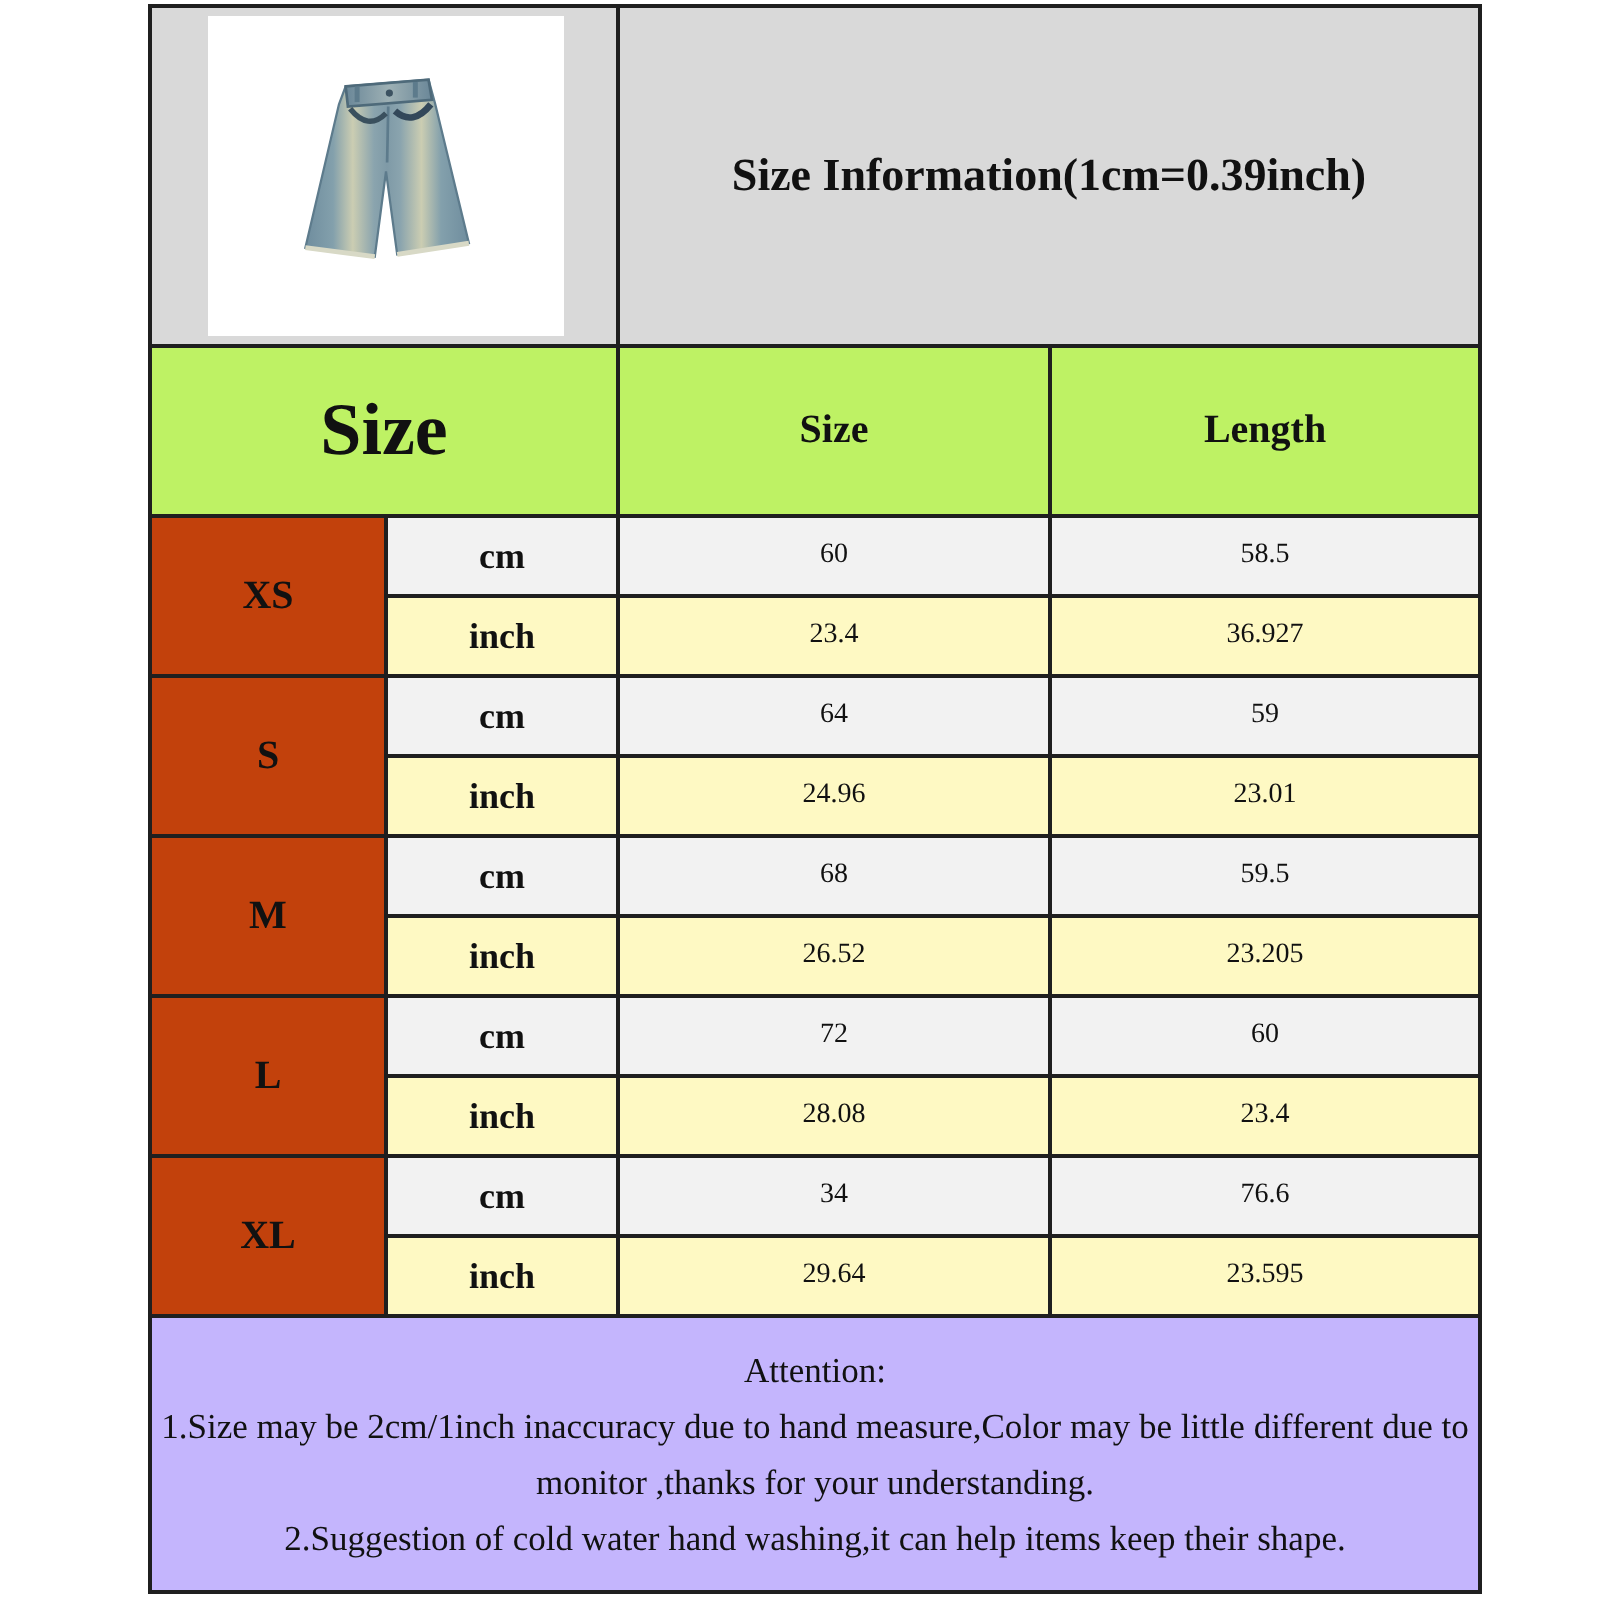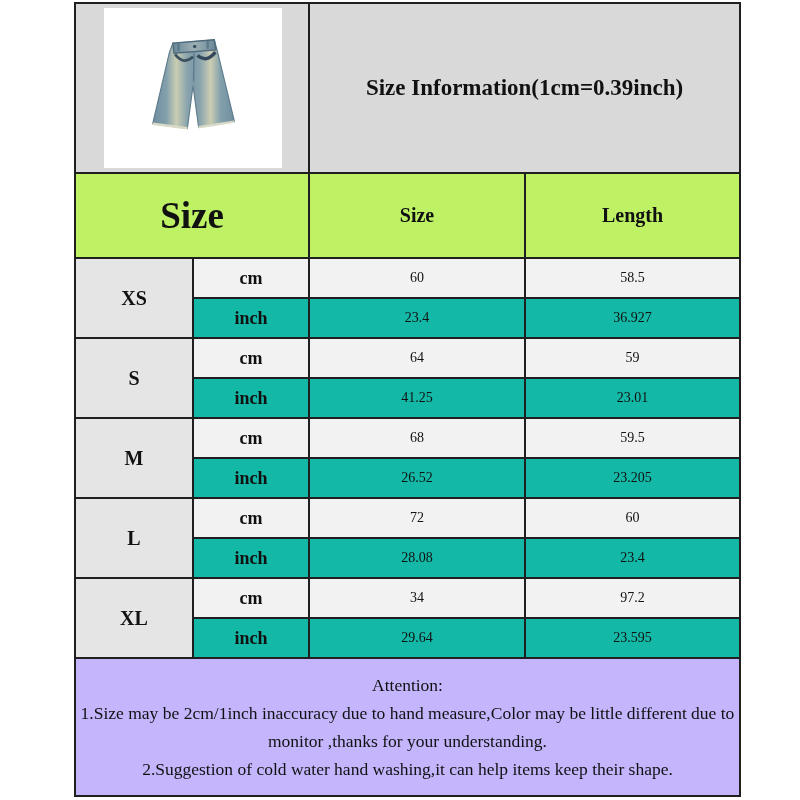--- a/index.html
+++ b/index.html
@@ -65,33 +65,33 @@
     height: 83px;
     background: #bef264;
     font-weight: bold;
   }
   td.size-head { font-size: 37px; }
   td.col-head  { font-size: 20px; }
 
   
   tr.data-row td { height: 38px; }
   td.size-label {
-    background: #e5e5e5;
+    background: #c2410c;
     font-weight: bold;
     font-size: 20px;
   }
   td.unit-cell {
     font-weight: bold;
     font-size: 18px;
   }
   td.val-cell { font-size: 14px; }
   tr.row-cm td.unit-cell,
   tr.row-cm td.val-cell   { background: #f2f2f2; }
   tr.row-inch td.unit-cell,
-  tr.row-inch td.val-cell { background: #14b8a6; }
+  tr.row-inch td.val-cell { background: #fef9c3; }
 
   
   td.attention-cell {
     height: 136px;
     background: #c4b5fd;
     text-align: left;
     vertical-align: top;
     padding: 4px 8px;
     font-size: 17.5px;
     line-height: 28px;
@@ -174,21 +174,21 @@
     </tr>
 
     <tr class="data-row row-cm">
       <td class="size-label" rowspan="2">S</td>
       <td class="unit-cell">cm</td>
       <td class="val-cell">64</td>
       <td class="val-cell">59</td>
     </tr>
     <tr class="data-row row-inch">
       <td class="unit-cell">inch</td>
-      <td class="val-cell">41.25</td>
+      <td class="val-cell">24.96</td>
       <td class="val-cell">23.01</td>
     </tr>
 
     <tr class="data-row row-cm">
       <td class="size-label" rowspan="2">M</td>
       <td class="unit-cell">cm</td>
       <td class="val-cell">68</td>
       <td class="val-cell">59.5</td>
     </tr>
     <tr class="data-row row-inch">
@@ -206,21 +206,21 @@
     <tr class="data-row row-inch">
       <td class="unit-cell">inch</td>
       <td class="val-cell">28.08</td>
       <td class="val-cell">23.4</td>
     </tr>
 
     <tr class="data-row row-cm">
       <td class="size-label" rowspan="2">XL</td>
       <td class="unit-cell">cm</td>
       <td class="val-cell">34</td>
-      <td class="val-cell">97.2</td>
+      <td class="val-cell">76.6</td>
     </tr>
     <tr class="data-row row-inch">
       <td class="unit-cell">inch</td>
       <td class="val-cell">29.64</td>
       <td class="val-cell">23.595</td>
     </tr>
 
     <tr>
       <td class="attention-cell" colspan="4">
         <p class="attention-line">Attention:</p>

